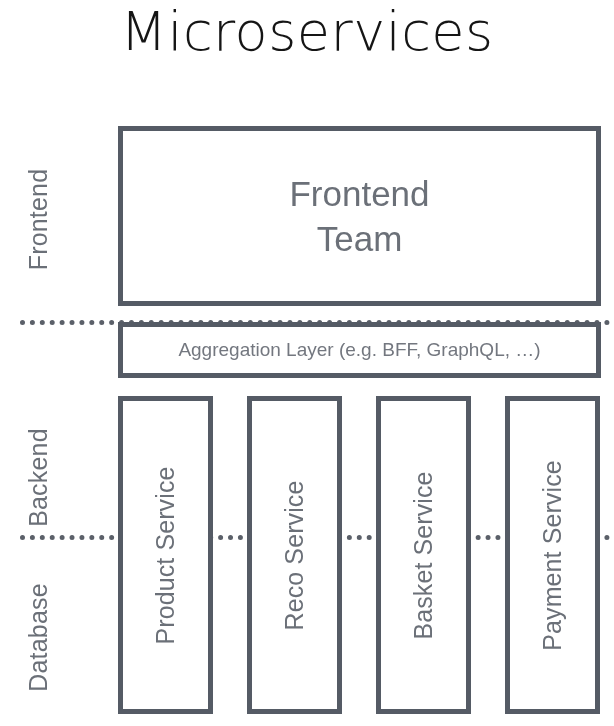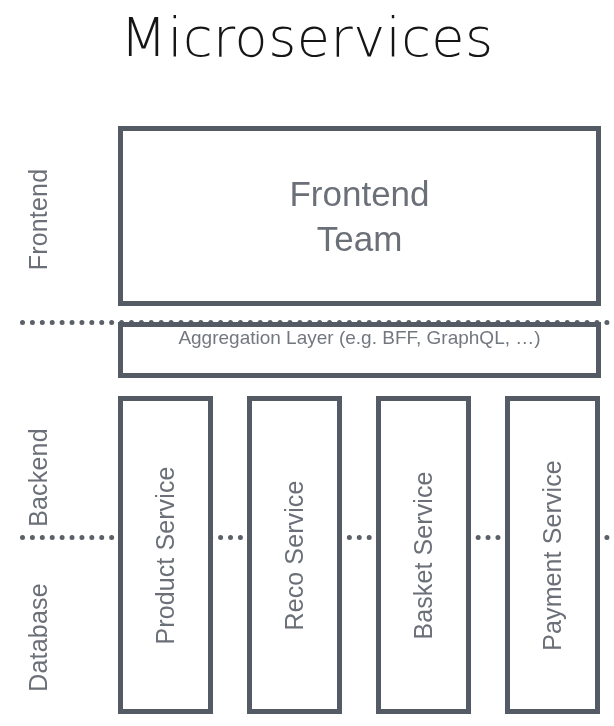--- a/index.html
+++ b/index.html
@@ -19,21 +19,21 @@
     position: absolute;
     left: 0; top: 0;
     width: 614px;
     height: 726px;
   }
 
   
   .title {
     position: absolute;
     left: 0;
-    top: 6px;
+    top: 0;
     width: 614px;
     text-align: center;
     font-family: "DejaVu Sans", sans-serif;
     font-size: 54px;
     font-weight: 300;
     letter-spacing: 0.5px;
     color: #151515;
     line-height: 1.2;
   }
 
@@ -82,21 +82,21 @@
     font-weight: 400;
     white-space: pre-line;
   }
 
   .aggregation-box {
     left: 118px;
     top: 322px;
     width: 483px;
     height: 56px;
     display: flex;
-    align-items: flex-start;
+    align-items: center;
     justify-content: center;
   }
   .aggregation-box .box-text {
     color: #73777f;
     font-size: 19px;
     font-weight: 400;
     text-align: center;
     white-space: nowrap;
   }
 

